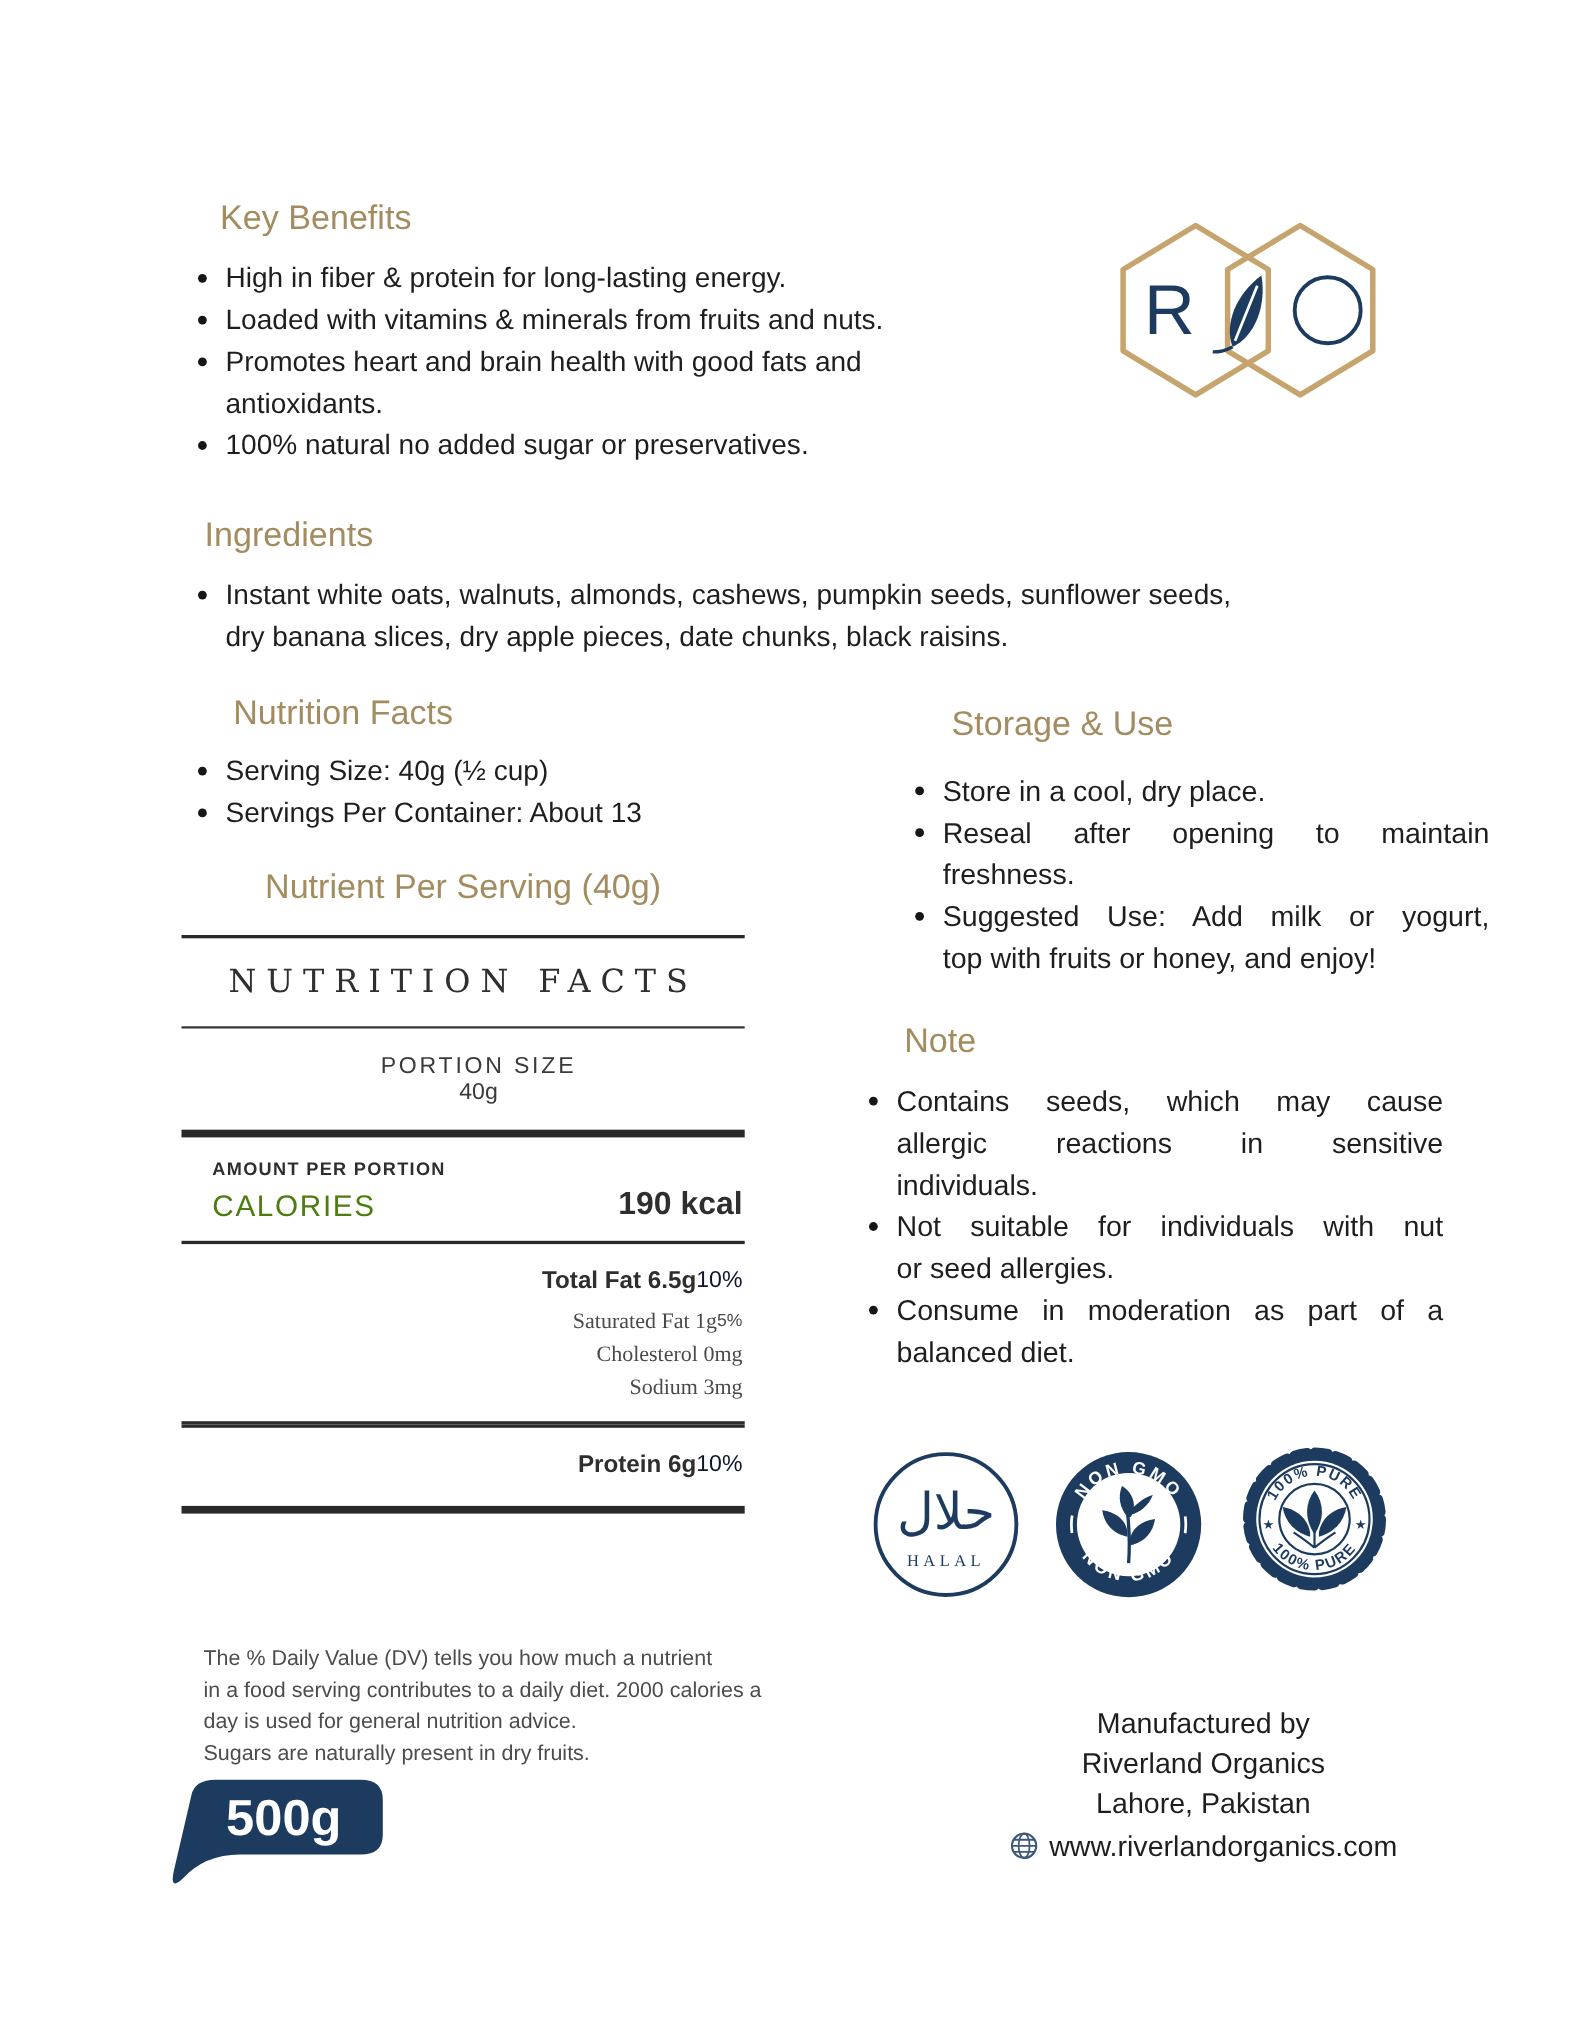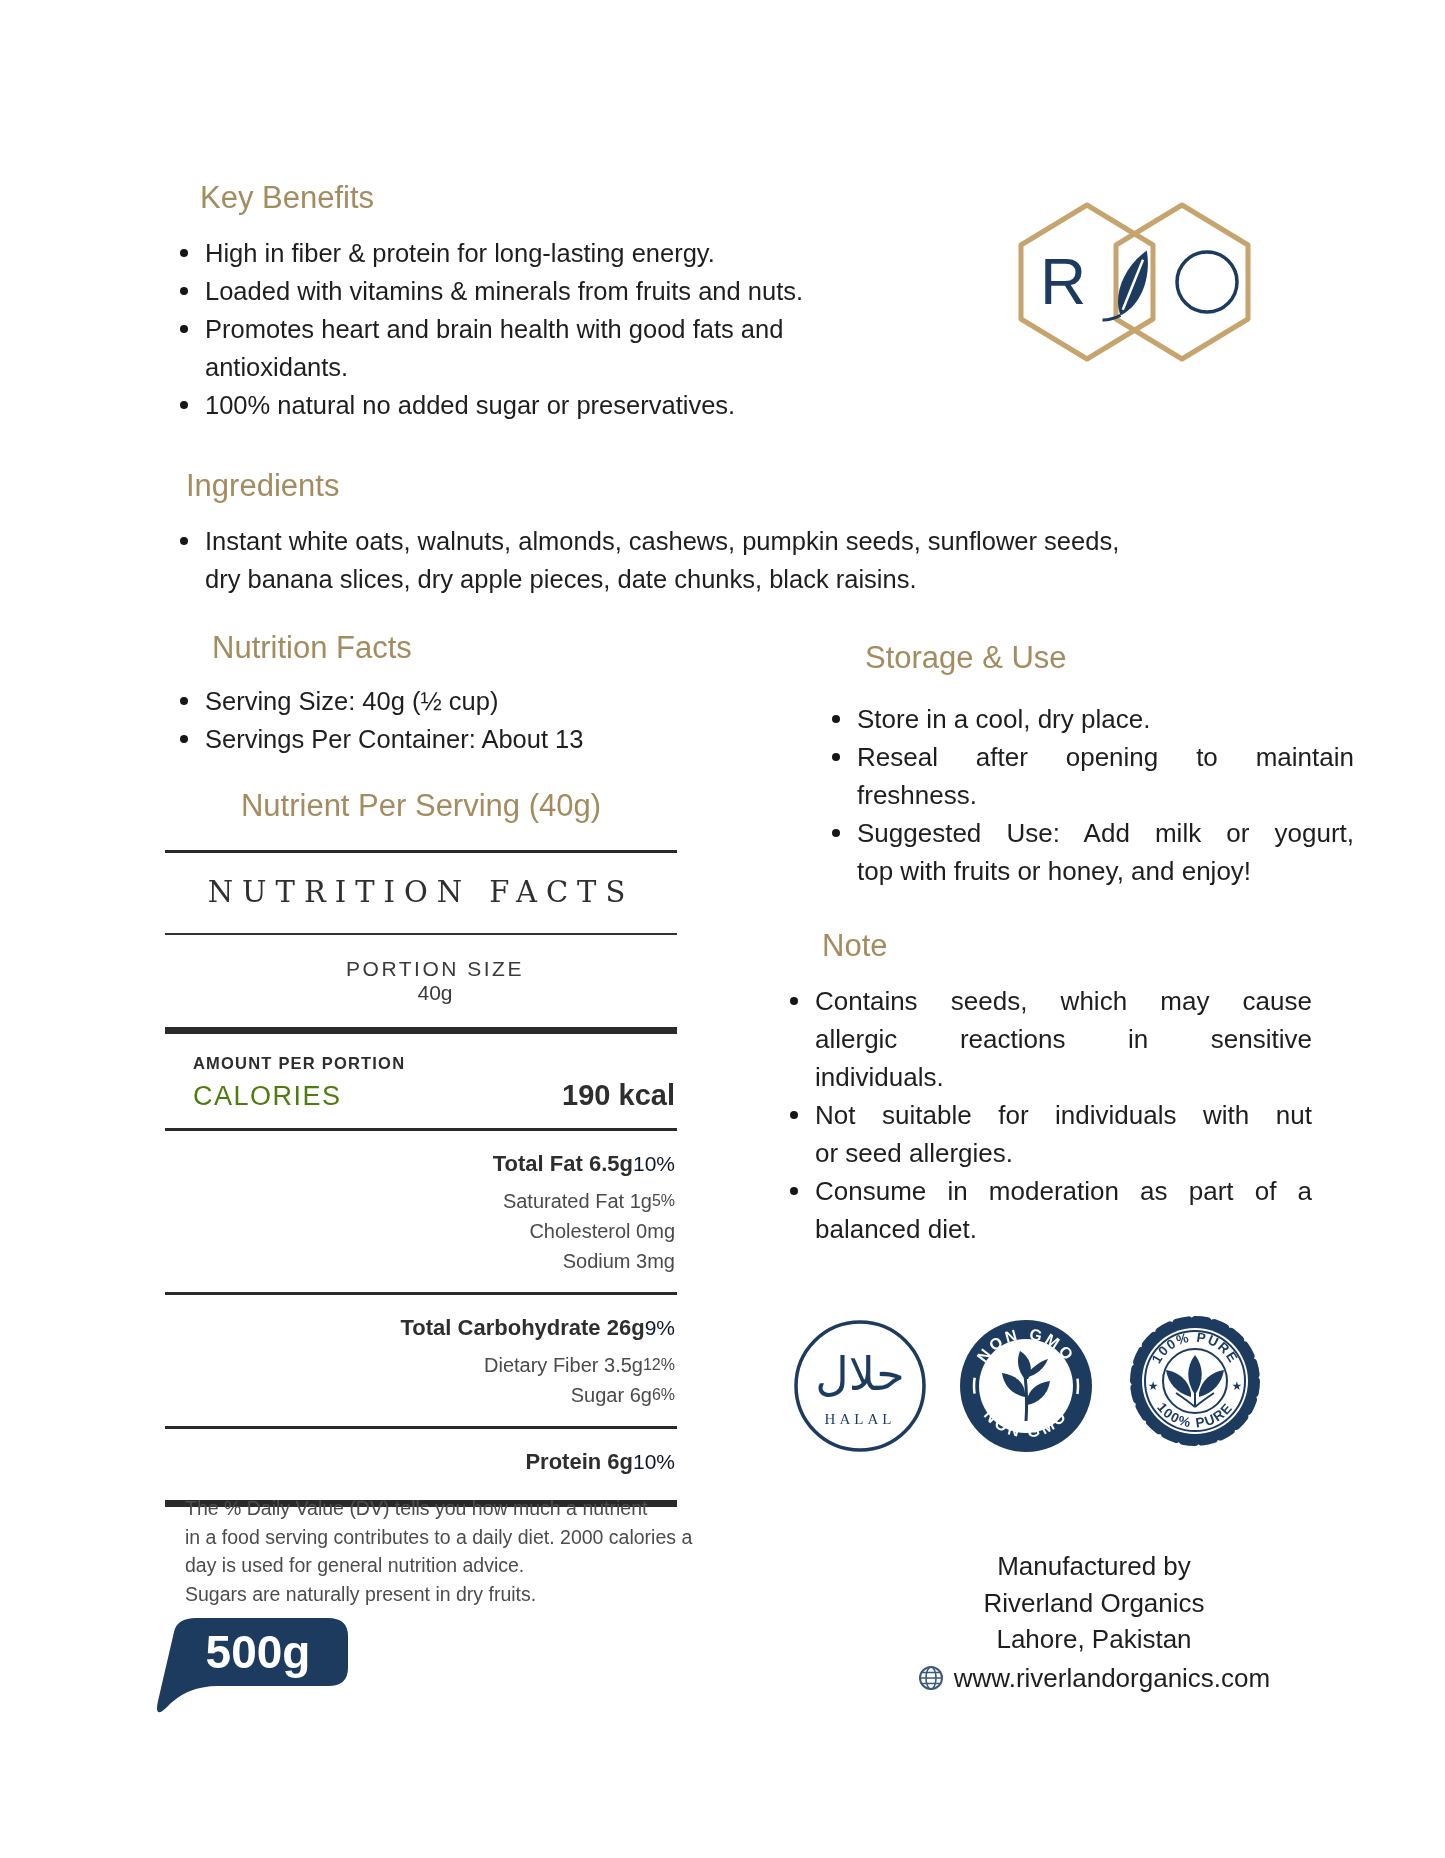--- a/index.html
+++ b/index.html
@@ -38,21 +38,21 @@
   .cal{display:flex;justify-content:space-between;align-items:flex-end;padding:20px 2px 16px 28px;}
   .cal .amount{font-size:16.5px;font-weight:700;letter-spacing:1.2px;color:#2e2e2e;margin-bottom:8px;}
   .cal .calories{font-size:27px;font-weight:400;letter-spacing:1.5px;color:#4d7c0f;}
   .cal .kcal{font-size:29px;font-weight:700;color:#2e2e2e;}
   .grp{padding:18px 2px 16px;}
   .trow{display:flex;justify-content:flex-end;}
   .trow.main{padding-left:26px;margin-bottom:7px;}
   .trow.main .lab{font-size:22px;font-weight:700;color:#2e2e2e;line-height:30px;}
   .trow.main .val{font-size:21px;color:#0f172a;line-height:30px;}
   .trow.sub{padding-left:54px;}
-  .trow.sub .lab{font-size:20px;color:#4a4a4a;line-height:30px;}
+  .trow.sub .lab{font-size:20px;color:#4a4a4a;line-height:30px;font-family:Liberation Serif, serif;}
   .trow.sub .val{font-size:16px;color:#4a4a4a;line-height:30px;}
 
   .footnote{position:absolute;left:185px;top:1494px;font-size:19.5px;line-height:28.5px;color:#4c4c4c;white-space:nowrap;}
   .wbadge{position:absolute;left:148px;top:1616px;}
 
   .stor{position:absolute;left:832px;top:640px;width:522px;}
   .stor h2{margin:0 0 24px 33px;}
   .note{position:absolute;left:790px;top:928px;width:522px;}
   .note h2{margin:0 0 18px 32px;}
   .stor .b-text,.note .b-text{font-size:26px;}
@@ -173,34 +173,20 @@
       <div class="trow sub">
         <span class="lab">Cholesterol 0mg</span>
         <span class="val"></span>
       </div>
       <div class="trow sub">
         <span class="lab">Sodium 3mg</span>
         <span class="val"></span>
       </div>
     </div>
     <hr class="rule">
-    <div class="grp">
-      <div class="trow main">
-        <span class="lab">Total Carbohydrate 26g</span>
-        <span class="val">9%</span>
-      </div>
-      <div class="trow sub">
-        <span class="lab">Dietary Fiber 3.5g</span>
-        <span class="val">12%</span>
-      </div>
-      <div class="trow sub">
-        <span class="lab">Sugar 6g</span>
-        <span class="val">6%</span>
-      </div>
-    </div>
     <hr class="rule">
     <div class="grp">
       <div class="trow main">
         <span class="lab">Protein 6g</span>
         <span class="val">10%</span>
       </div>
     </div>
     <hr class="rule thick">
   </section>
 

